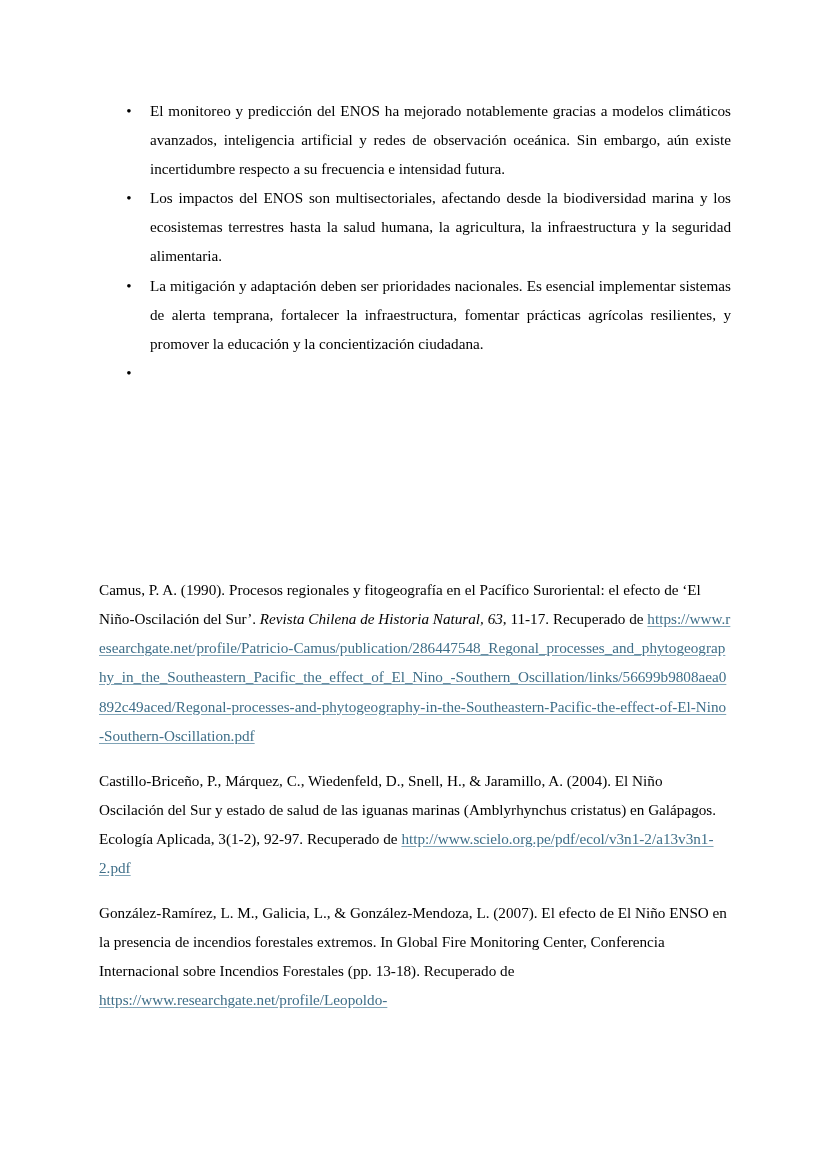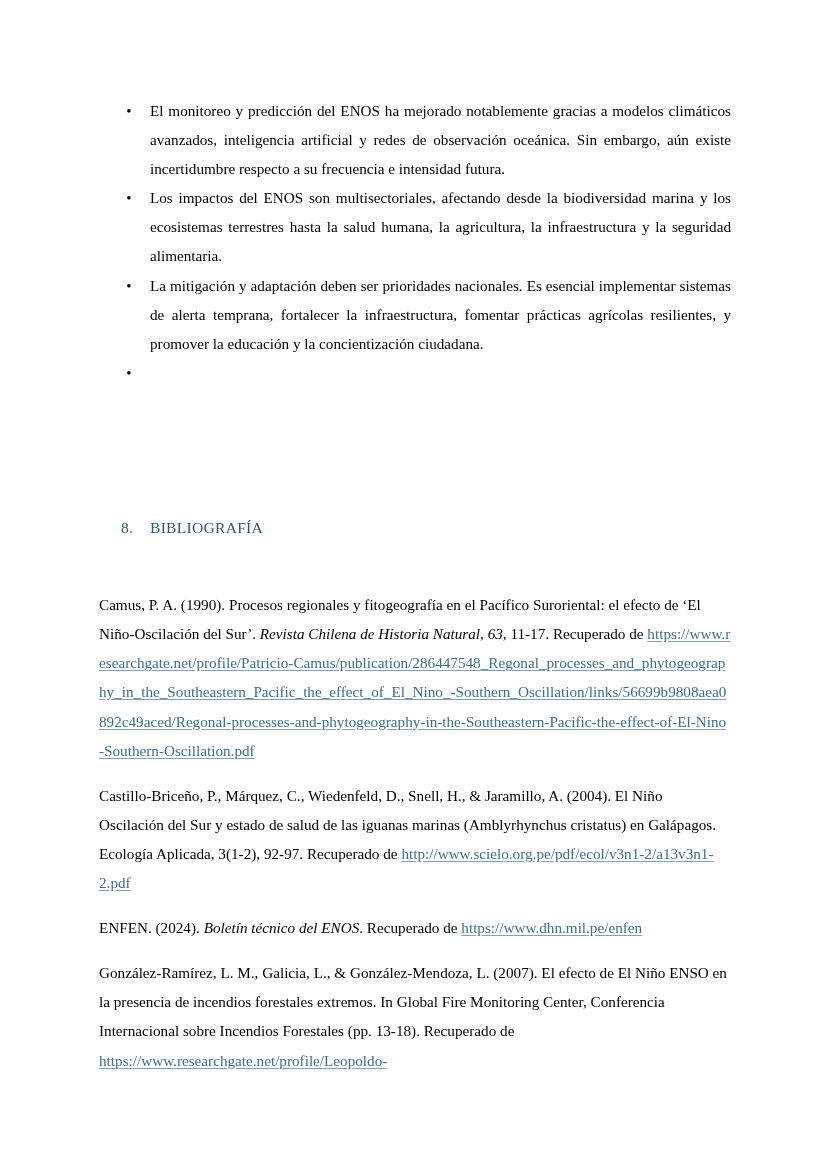--- a/index.html
+++ b/index.html
@@ -69,21 +69,21 @@
   .section-heading .num {
     display: inline-block;
     width: 29px;
     margin-left: 22px;
   }
 
   
   .biblio {
     position: absolute;
     left: 99px;
-    top: 575px;
+    top: 560px;
     width: 632px;
   }
   .ref {
     font-size: 15.2px;
     line-height: 29.1px;
     color: #000000;
     text-align: left;
     word-break: break-word;
     overflow-wrap: break-word;
   }
@@ -119,37 +119,31 @@
     </li>
     <li class="bullet-item">
       <span class="dot">•</span>
       <span>La mitigación y adaptación deben ser prioridades nacionales. Es esencial implementar sistemas de alerta temprana, fortalecer la infraestructura, fomentar prácticas agrícolas resilientes, y promover la educación y la concientización ciudadana.</span>
     </li>
     <li class="bullet-item">
       <span class="dot">•</span>
     </li>
   </ul>
 
-  <div class="section-heading">
-    <span class="num">8.</span><span>BIBLIOGRAFÍA</span>
-  </div>
 
   <div class="biblio">
 
     <p class="ref">
       <span>Camus, P. A. (1990). Procesos regionales y fitogeografía en el Pacífico Suroriental: el efecto de ‘El Niño-Oscilación del Sur’. </span><i>Revista Chilena de Historia Natural, 63</i><span>, 11-17. Recuperado de </span><a class="doc-link" href="#">https://www.researchgate.net/profile/Patricio-Camus/publication/286447548_Regonal_processes_and_phytogeography_in_the_Southeastern_Pacific_the_effect_of_El_Nino_-Southern_Oscillation/links/56699b9808aea0892c49aced/Regonal-processes-and-phytogeography-in-the-Southeastern-Pacific-the-effect-of-El-Nino-Southern-Oscillation.pdf</a>
     </p>
 
     <p class="ref">
       <span>Castillo-Briceño, P., Márquez, C., Wiedenfeld, D., Snell, H., &amp; Jaramillo, A. (2004). El Niño Oscilación del Sur y estado de salud de las iguanas marinas (Amblyrhynchus cristatus) en Galápagos. Ecología Aplicada, 3(1-2), 92-97. Recuperado de </span><a class="doc-link nobreak" href="#">http://www.scielo.org.pe/pdf/ecol/v3n1-2/a13v3n1-2.pdf</a>
     </p>
 
-    <p class="ref">
-      <span>ENFEN. (2024). </span><i>Boletín técnico del ENOS</i><span>. Recuperado de </span><a class="doc-link nobreak" href="#">https://www.dhn.mil.pe/enfen</a>
-    </p>
 
     <p class="ref">
       <span>González-Ramírez, L. M., Galicia, L., &amp; González-Mendoza, L. (2007). El efecto de El Niño ENSO en la presencia de incendios forestales extremos. In Global Fire Monitoring Center, Conferencia Internacional sobre Incendios Forestales (pp. 13-18). Recuperado de </span><a class="doc-link nobreak" href="#">https://www.researchgate.net/profile/Leopoldo-</a>
     </p>
 
   </div>
 
 </div>
 
 </body></html>

